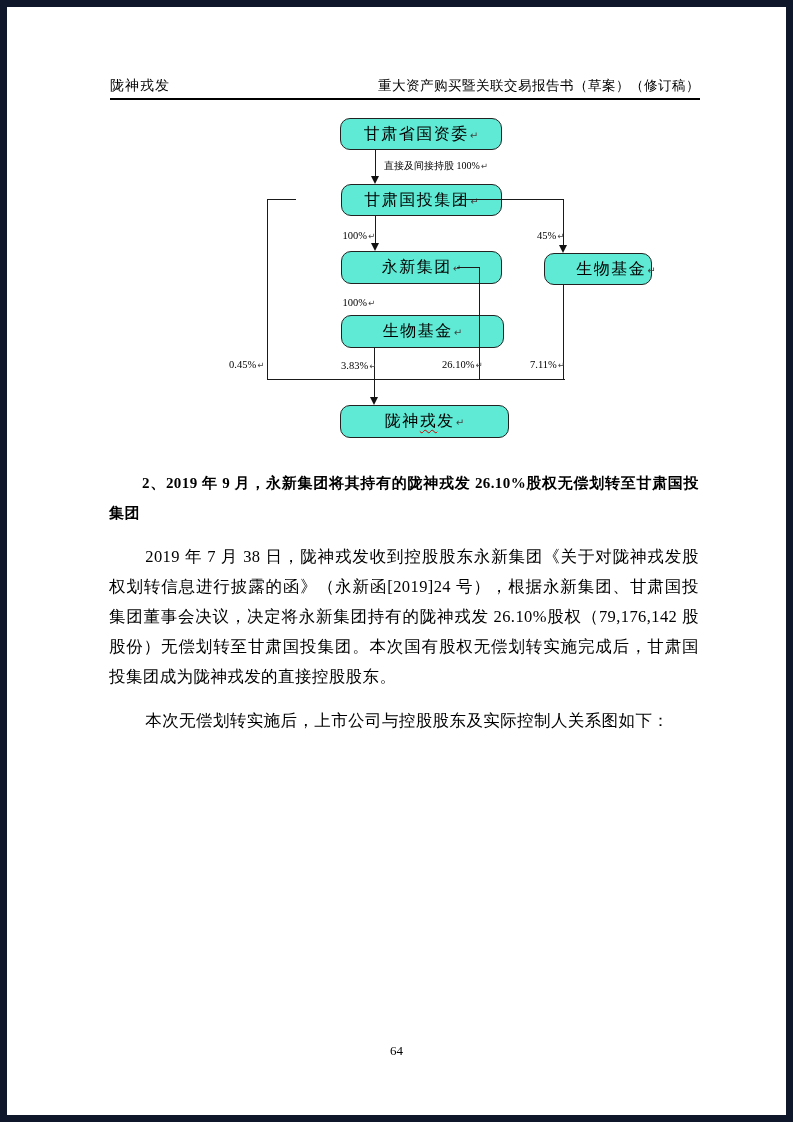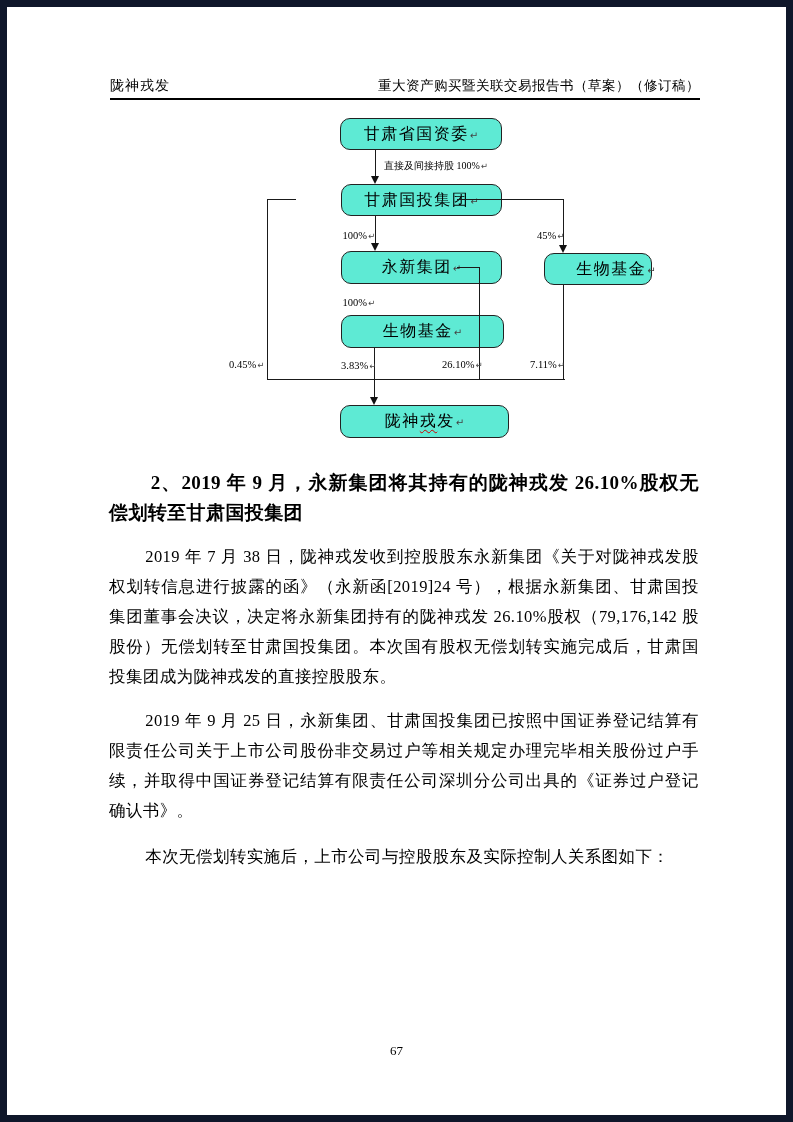--- a/index.html
+++ b/index.html
@@ -46,21 +46,21 @@
     text-decoration-color:#cc0000; text-decoration-thickness:1px;
     text-underline-offset:3px;
   }
   
   .text-block {
     position:absolute; left:102px; top:461px; width:590px;
     font-size:16.5px; line-height:30px; letter-spacing:0.4px;
     text-align:justify;
   }
   .text-block h3 {
-    font-size:19px; font-weight:bold; margin:0 0 14px 0;
+    font-size:15px; font-weight:bold; margin:0 0 14px 0;
     text-indent:2.2em; line-height:30px;
   }
   .text-block p { margin:0 0 14px 0; text-indent:2.2em; }
   .text-block p.p2 { margin-bottom:16px; }
   .text-block p.p3 { margin-bottom:0; }
   
   .page-number {
     position:absolute; top:1036px; left:0; width:100%;
     text-align:center; font-size:13px;
   }
@@ -151,19 +151,18 @@
       <span>26.10%</span><span class="ret">↵</span>
     </div>
     <div class="pct" style="left:523px; top:352px;">
       <span>7.11%</span><span class="ret">↵</span>
     </div>
   </div>
 
   <div class="text-block">
     <h3>2、2019 年 9 月，永新集团将其持有的陇神戎发 26.10%股权无偿划转至甘肃国投集团</h3>
     <p class="p1">2019 年 7 月 38 日，陇神戎发收到控股股东永新集团《关于对陇神戎发股权划转信息进行披露的函》（永新函[2019]24 号），根据永新集团、甘肃国投集团董事会决议，决定将永新集团持有的陇神戎发 26.10%股权（79,176,142 股股份）无偿划转至甘肃国投集团。本次国有股权无偿划转实施完成后，甘肃国投集团成为陇神戎发的直接控股股东。</p>
-    <p class="p2">2019 年 9 月 25 日，永新集团、甘肃国投集团已按照中国证券登记结算有限责任公司关于上市公司股份非交易过户等相关规定办理完毕相关股份过户手续，并取得中国证券登记结算有限责任公司深圳分公司出具的《证券过户登记确认书》。</p>
     <p class="p3">本次无偿划转实施后，上市公司与控股股东及实际控制人关系图如下：</p>
   </div>
 
-  <div class="page-number">67</div>
+  <div class="page-number">64</div>
 
 </div>
 
 </body></html>

